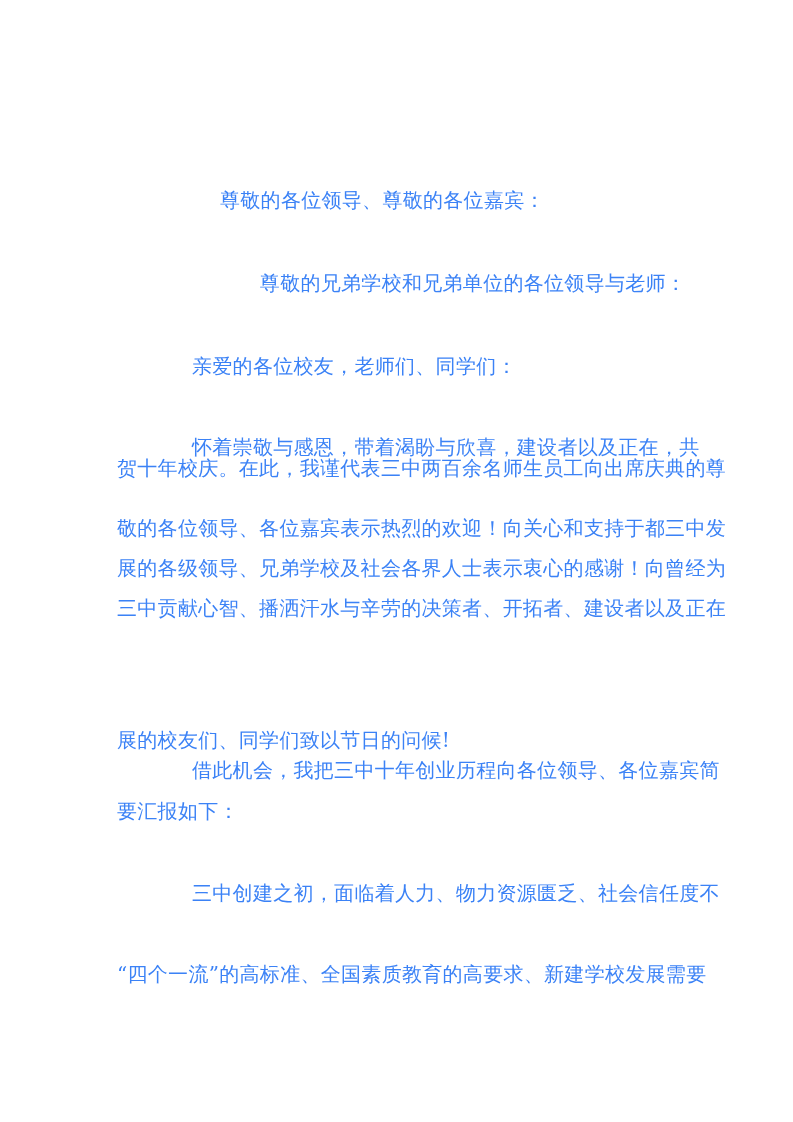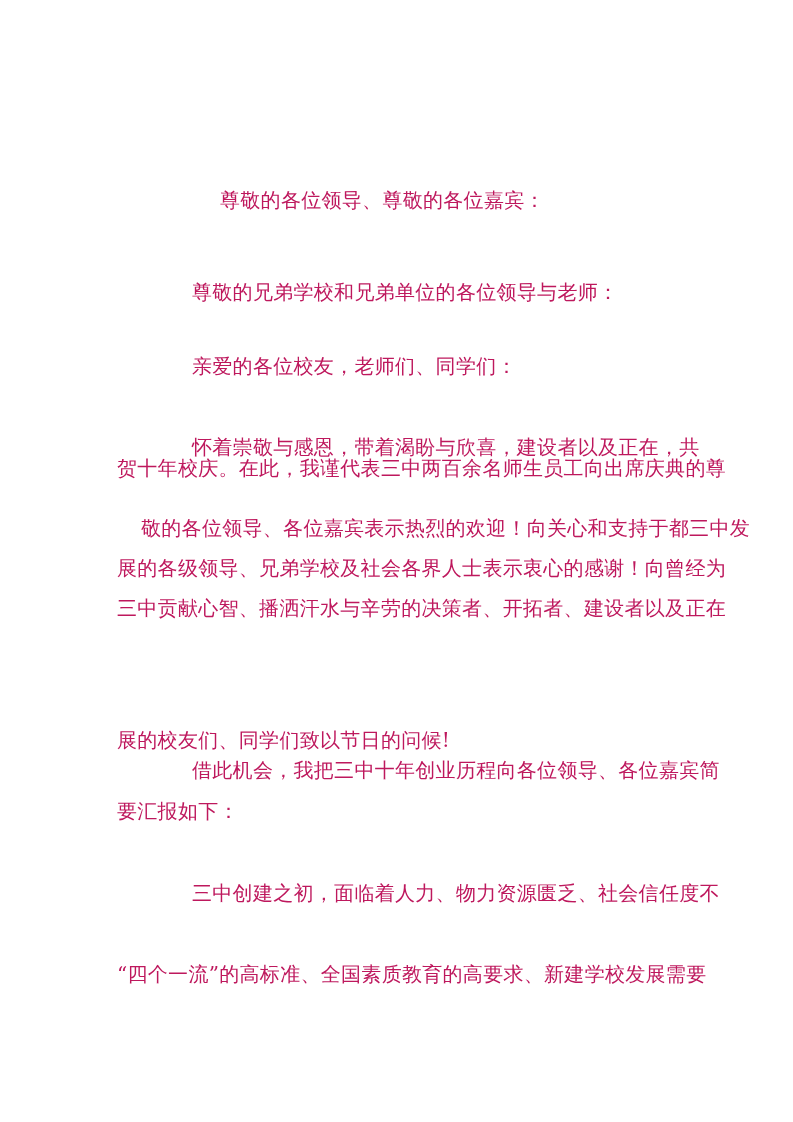--- a/index.html
+++ b/index.html
@@ -1,40 +1,40 @@
 <!DOCTYPE html>
 <html><head>
 <meta charset="utf-8">
 <style>
   html, body { margin: 0; padding: 0; background: #ffffff; }
   body { width: 793px; height: 1122px; position: relative; overflow: hidden; }
   .page {
     position: absolute; left: 0; top: 0; width: 793px; height: 1122px;
-    background: #ffffff; color: #be185d;
+    background: #ffffff; color: #3b82f6;
     font-family: "DejaVu Serif", "Liberation Serif", serif;
   }
   .line {
     position: absolute; left: 117px; width: 562px;
     font-size: 20px; line-height: 24px; white-space: nowrap;
     letter-spacing: 0.3px;
   }
   .justify { text-align-last: justify; text-align: justify; }
 </style>
 </head>
 <body>
 
 <div class="page">
 
   <div class="line" style="top:188px; left:220px;">尊敬的各位领导、尊敬的各位嘉宾：</div>
-  <div class="line" style="top:280px; left:192px;">尊敬的兄弟学校和兄弟单位的各位领导与老师：</div>
+  <div class="line" style="top:271px; left:192px;text-align:center;">尊敬的兄弟学校和兄弟单位的各位领导与老师：</div>
   <div class="line" style="top:354px; left:192px;">亲爱的各位校友，老师们、同学们：</div>
 
   <div class="line justify" style="top:435px; left:192px; width:484px;">怀着崇敬与感恩，带着渴盼与欣喜，建设者以及正在，共</div>
   <div class="line justify" style="top:456px; width:559px;">贺十年校庆。在此，我谨代表三中两百余名师生员工向出席庆典的尊</div>
-  <div class="line justify" style="top:516px; width:559px;margin-left:24px;">敬的各位领导、各位嘉宾表示热烈的欢迎！向关心和支持于都三中发</div>
+  <div class="line justify" style="top:516px; width:559px;">敬的各位领导、各位嘉宾表示热烈的欢迎！向关心和支持于都三中发</div>
   <div class="line justify" style="top:556px; width:559px;">展的各级领导、兄弟学校及社会各界人士表示衷心的感谢！向曾经为</div>
   <div class="line justify" style="top:596px; width:559px;">三中贡献心智、播洒汗水与辛劳的决策者、开拓者、建设者以及正在</div>
   <div class="line" style="top:684px;margin-top:44px;">展的校友们、同学们致以节日的问候!</div>
 
   <div class="line justify" style="top:758px; left:192px; width:484px;">借此机会，我把三中十年创业历程向各位领导、各位嘉宾简</div>
   <div class="line" style="top:799px;">要汇报如下：</div>
 
   <div class="line justify" style="top:881px; left:192px; width:484px;">三中创建之初，面临着人力、物力资源匮乏、社会信任度不</div>
   <div class="line justify" style="top:962px; width:559px;">“四个一流”的高标准、全国素质教育的高要求、新建学校发展需要</div>
 

